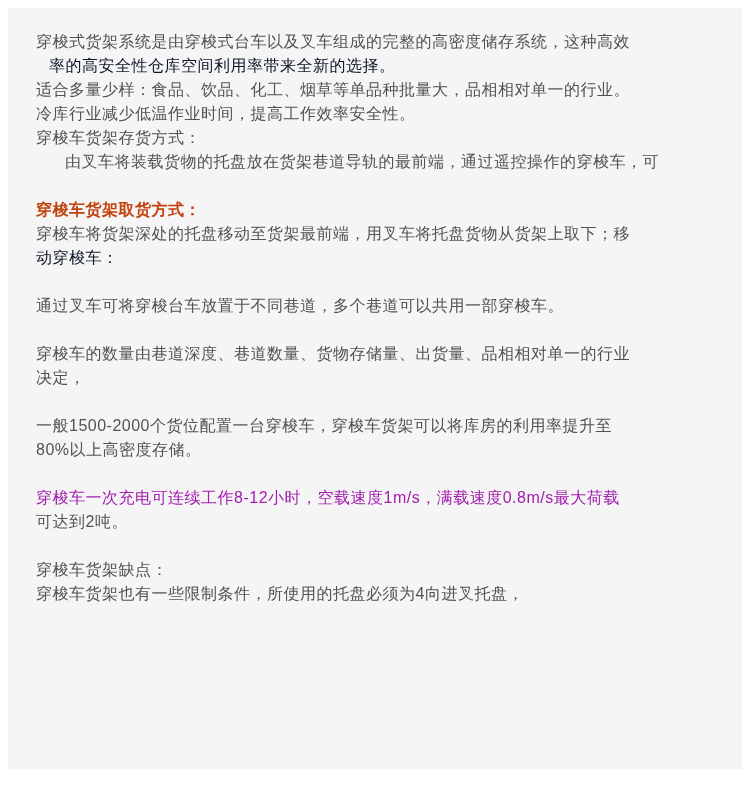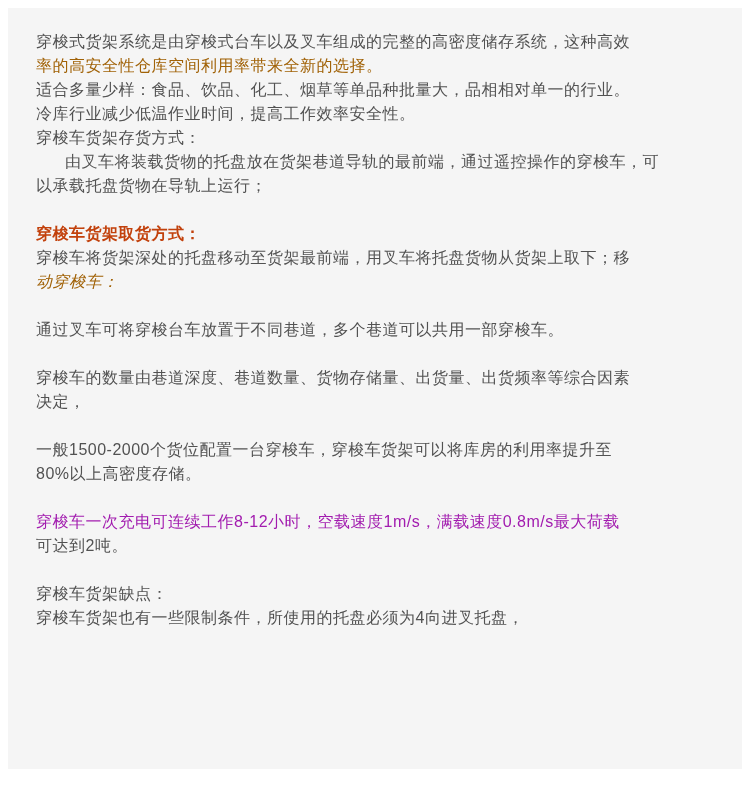--- a/index.html
+++ b/index.html
@@ -41,37 +41,36 @@
     white-space: nowrap;
     font-weight: 400;
   }
 </style>
 </head>
 <body style="background: rgb(255, 255, 255);">
 
 <div class="content-panel" id="article-panel" style="background: rgb(245, 245, 245);">
     <div class="paragraph-block">
       <div class="text-line" style="color: rgb(82, 82, 82);">穿梭式货架系统是由穿梭式台车以及叉车组成的完整的高密度储存系统，这种高效</div>
-      <div class="text-line" style="color: #a16207;">率的高安全性仓库空间利用率带来全新的选择。</div>
+      <div class="text-line" style="color: #0f172a; margin-left: 13px;">率的高安全性仓库空间利用率带来全新的选择。</div>
       <div class="text-line" style="color: rgb(82, 82, 82);">适合多量少样：食品、饮品、化工、烟草等单品种批量大，品相相对单一的行业。</div>
       <div class="text-line" style="color: rgb(82, 82, 82);">冷库行业减少低温作业时间，提高工作效率安全性。</div>
       <div class="text-line" style="color: rgb(82, 82, 82);">穿梭车货架存货方式：</div>
       <div class="text-line" style="color: rgb(82, 82, 82); margin-left: 29px;">由叉车将装载货物的托盘放在货架巷道导轨的最前端，通过遥控操作的穿梭车，可</div>
-      <div class="text-line" style="color: rgb(82, 82, 82);">以承载托盘货物在导轨上运行；</div>
     </div>
     <div class="paragraph-block">
       <div class="text-line" style="color: #c2410c; font-weight: bold;">穿梭车货架取货方式：</div>
       <div class="text-line" style="color: rgb(82, 82, 82);">穿梭车将货架深处的托盘移动至货架最前端，用叉车将托盘货物从货架上取下；移</div>
-      <div class="text-line" style="color: #a16207; font-style: italic;">动穿梭车：</div>
+      <div class="text-line" style="color: #0f172a;">动穿梭车：</div>
     </div>
     <div class="paragraph-block">
       <div class="text-line" style="color: rgb(82, 82, 82);">通过叉车可将穿梭台车放置于不同巷道，多个巷道可以共用一部穿梭车。</div>
     </div>
     <div class="paragraph-block">
-      <div class="text-line" style="color: rgb(82, 82, 82);">穿梭车的数量由巷道深度、巷道数量、货物存储量、出货量、出货频率等综合因素</div>
+      <div class="text-line" style="color: rgb(82, 82, 82);">穿梭车的数量由巷道深度、巷道数量、货物存储量、出货量、品相相对单一的行业</div>
       <div class="text-line" style="color: rgb(82, 82, 82);">决定，</div>
     </div>
     <div class="paragraph-block">
       <div class="text-line" style="color: rgb(82, 82, 82);">一般1500-2000个货位配置一台穿梭车，穿梭车货架可以将库房的利用率提升至</div>
       <div class="text-line" style="color: rgb(82, 82, 82);">80%以上高密度存储。</div>
     </div>
     <div class="paragraph-block">
       <div class="text-line" style="color: #a21caf;">穿梭车一次充电可连续工作8-12小时，空载速度1m/s，满载速度0.8m/s最大荷载</div>
       <div class="text-line" style="color: rgb(82, 82, 82);">可达到2吨。</div>
     </div>

